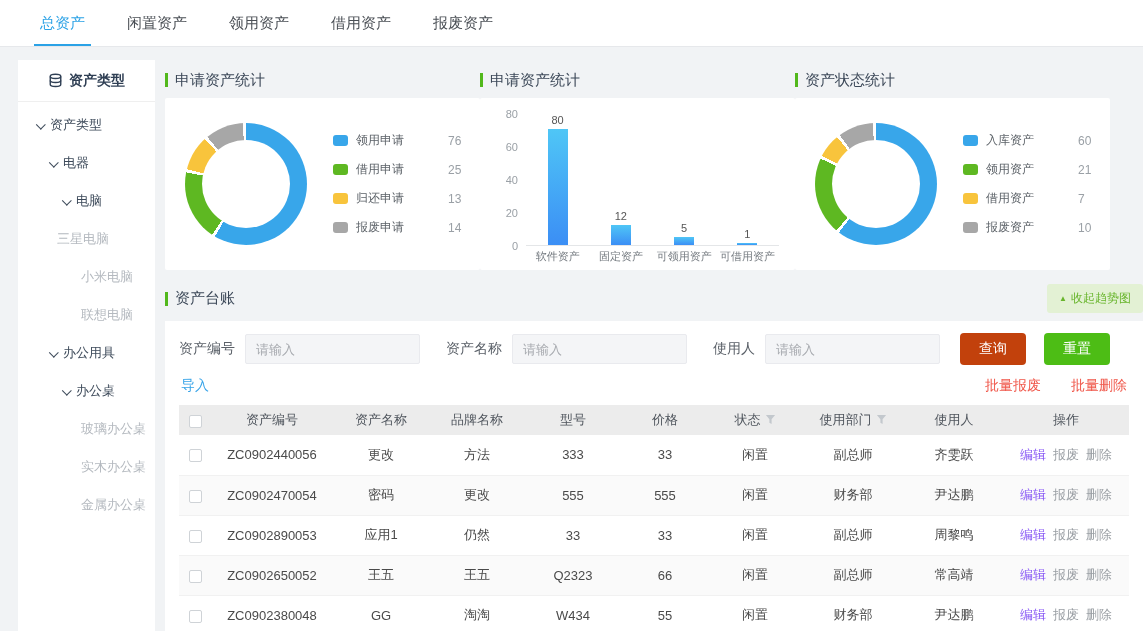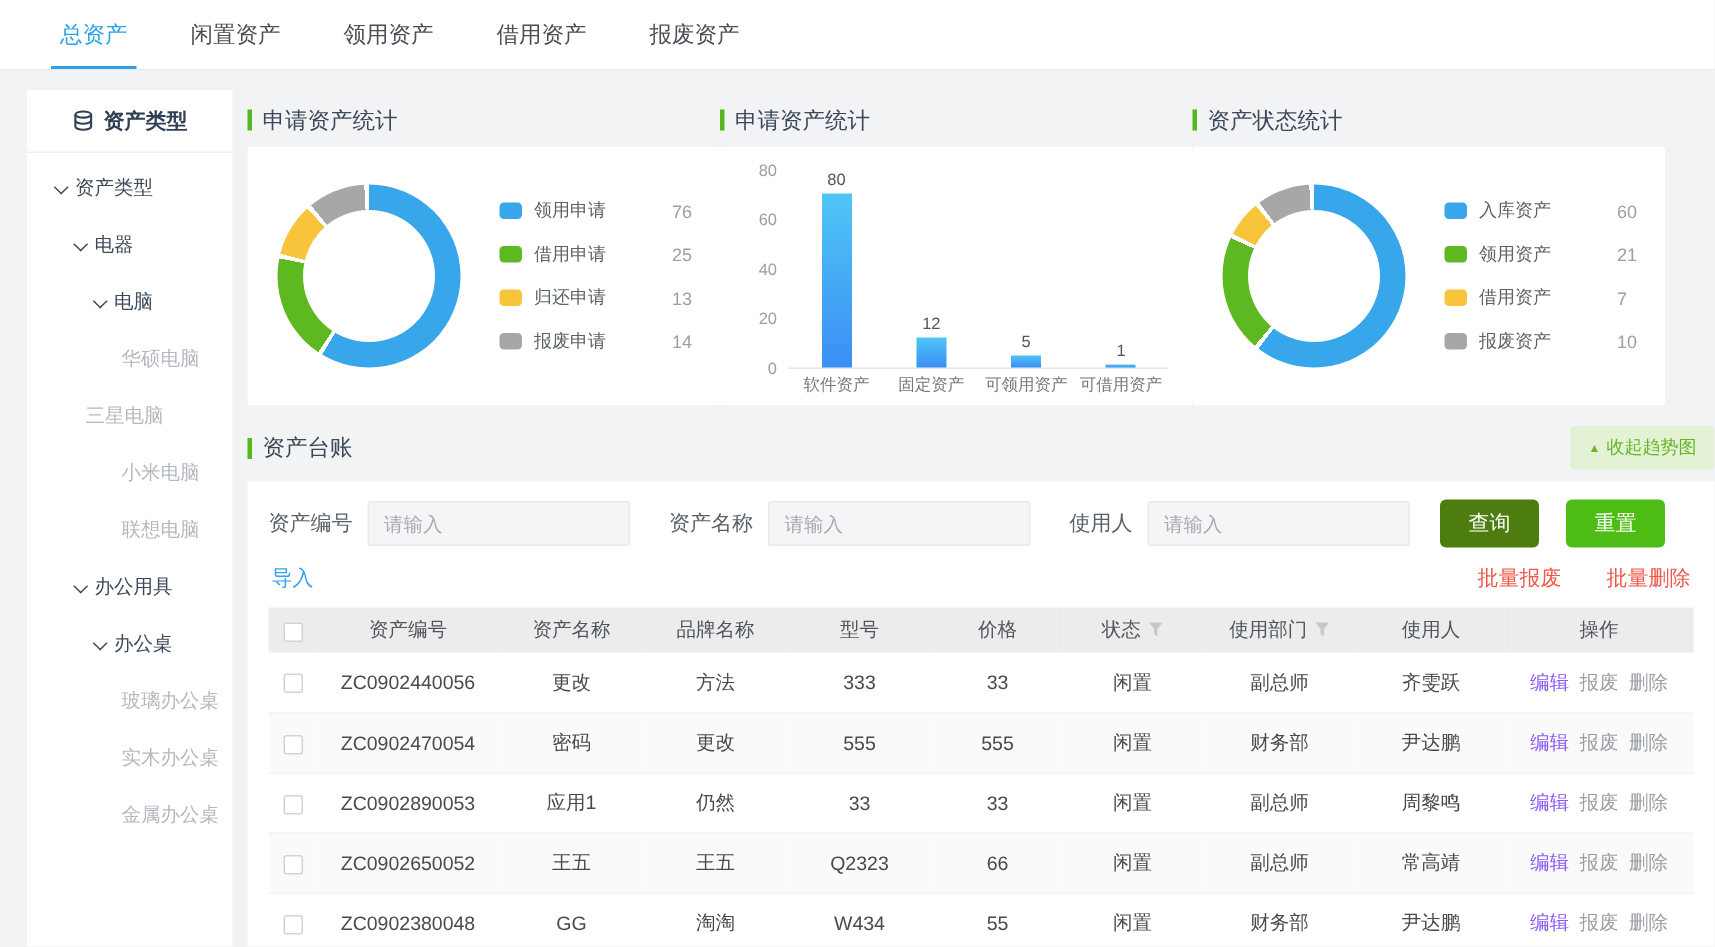--- a/index.html
+++ b/index.html
@@ -71,21 +71,21 @@
   .filter-row { display:flex; align-items:center; }
   .filter-row label { font-size:14px; color:#5a6068; margin-right:10px; flex:none; }
   .filter-row input { width:175px; height:30px; background:#f4f5f7;
     border:1px solid #e9eaee; border-radius:2px; padding:0 10px; font-size:13px;
     color:#333; margin-right:26px; outline:none;
     font-family:"Liberation Sans","DejaVu Sans",sans-serif; }
   .filter-row input::placeholder { color:#a8abb0; }
   .btn { width:66px; height:32px; border:none; border-radius:4px; color:#fff;
     font-size:14px; cursor:pointer; flex:none;
     font-family:"Liberation Sans","DejaVu Sans",sans-serif; }
-  .btn-search { background:#4d7c0f; margin-left:-6px;font-family:Liberation Serif, serif; }
+  .btn-search { background:#c2410c; margin-left:-6px;font-family:Liberation Serif, serif; }
   .btn-reset { background:#4dbd15; margin-left:18px; margin-right:96px; }
   .toolbar-row { display:flex; align-items:flex-end; margin:12px 2px 10px; font-size:14px; }
   .link-blue { color:#36a3e8; cursor:pointer; }
   .link-red { color:#f0574a; cursor:pointer; margin-left:30px; }
   .spacer { flex:1; }
   
   table { width:100%; border-collapse:collapse; table-layout:fixed; font-size:13px; }
   thead th { background:#ececec; height:30px; font-weight:normal; color:#4f555d;
     text-align:center; white-space:nowrap; }
   tbody td { height:40px; text-align:center; color:#4a4a4a; white-space:nowrap;
@@ -136,23 +136,20 @@
           <span>资产类型</span>
         </div>
         <div class="tree-item parent" style="padding-left: 33px;">
           <span class="caret"></span>
           <span>电器</span>
         </div>
         <div class="tree-item parent" style="padding-left: 46px;">
           <span class="caret"></span>
           <span>电脑</span>
         </div>
-        <div class="tree-item leaf" style="padding-left: 63px;">
-          <span>华硕电脑</span>
-        </div>
         <div class="tree-item leaf" style="padding-left: 39px;">
           <span>三星电脑</span>
         </div>
         <div class="tree-item leaf" style="padding-left: 63px;">
           <span>小米电脑</span>
         </div>
         <div class="tree-item leaf" style="padding-left: 63px;">
           <span>联想电脑</span>
         </div>
         <div class="tree-item parent" style="padding-left: 33px;">

